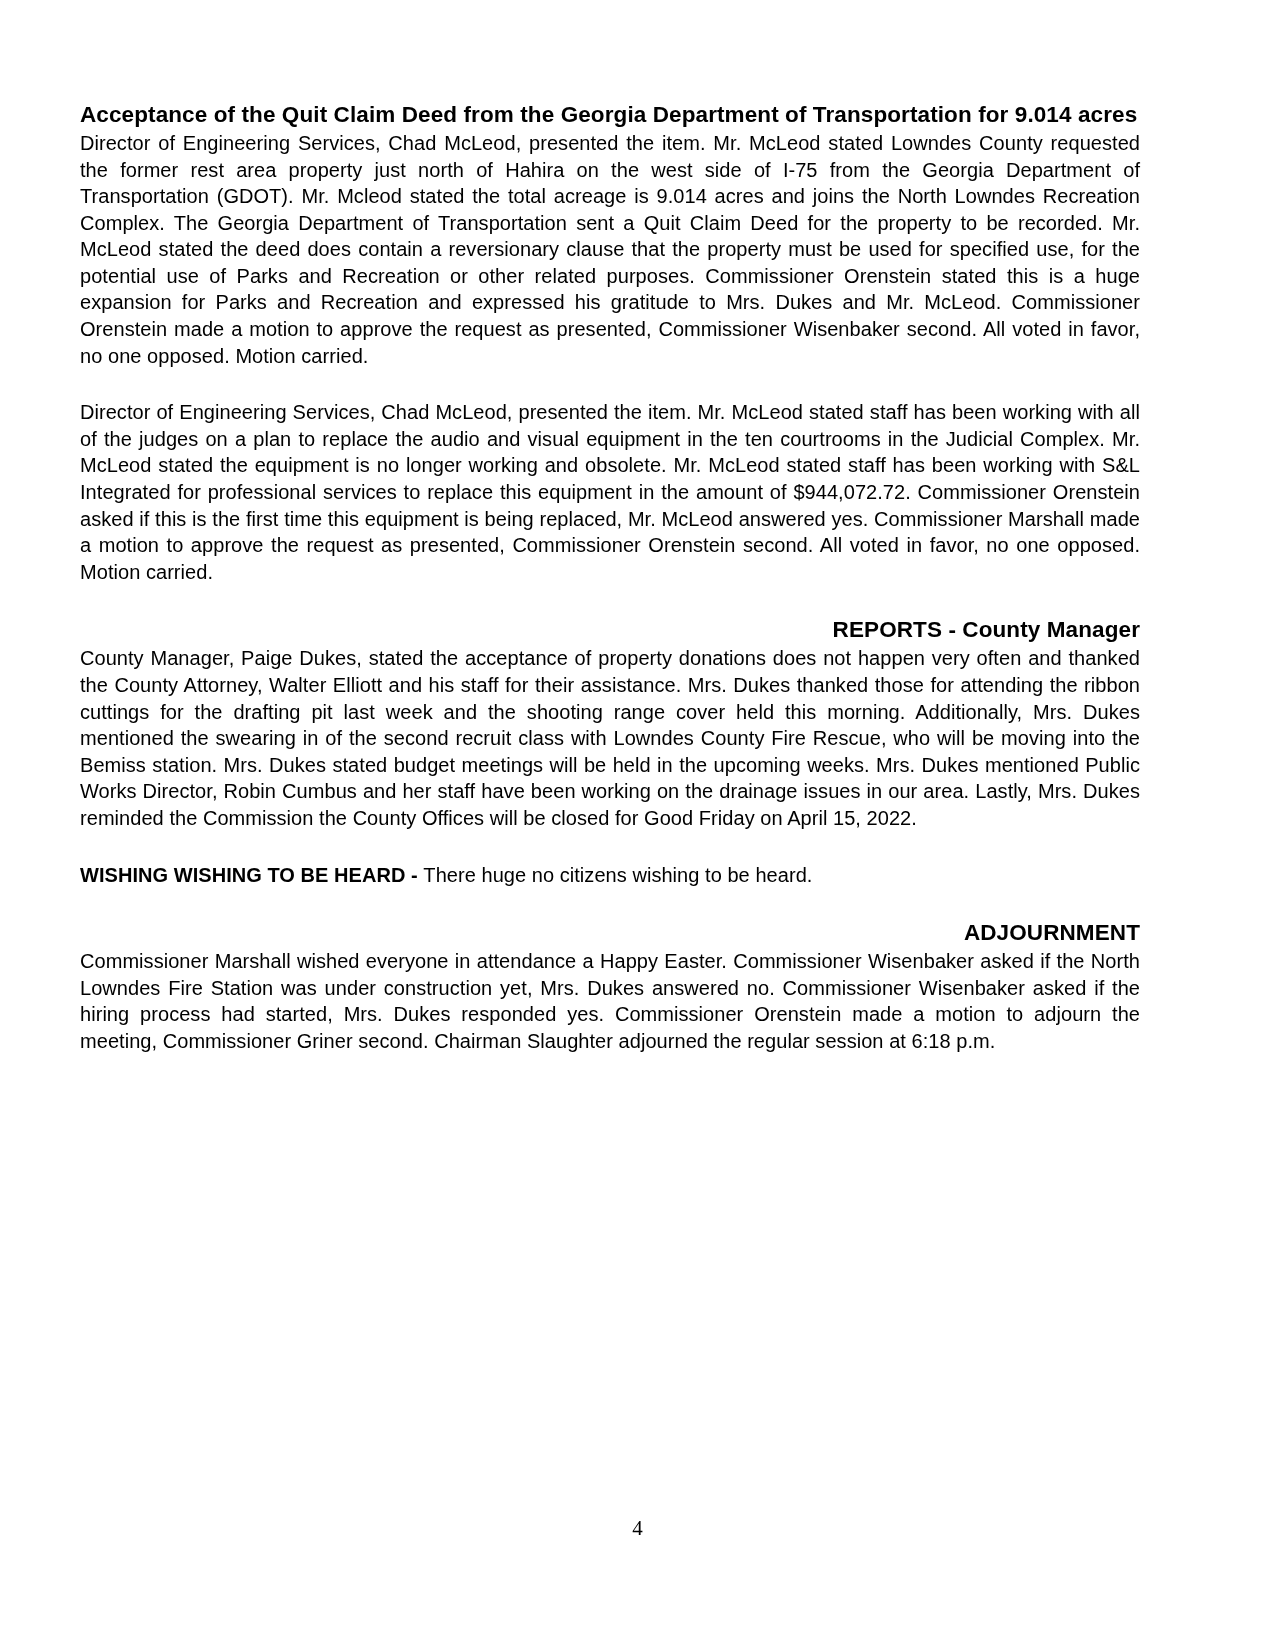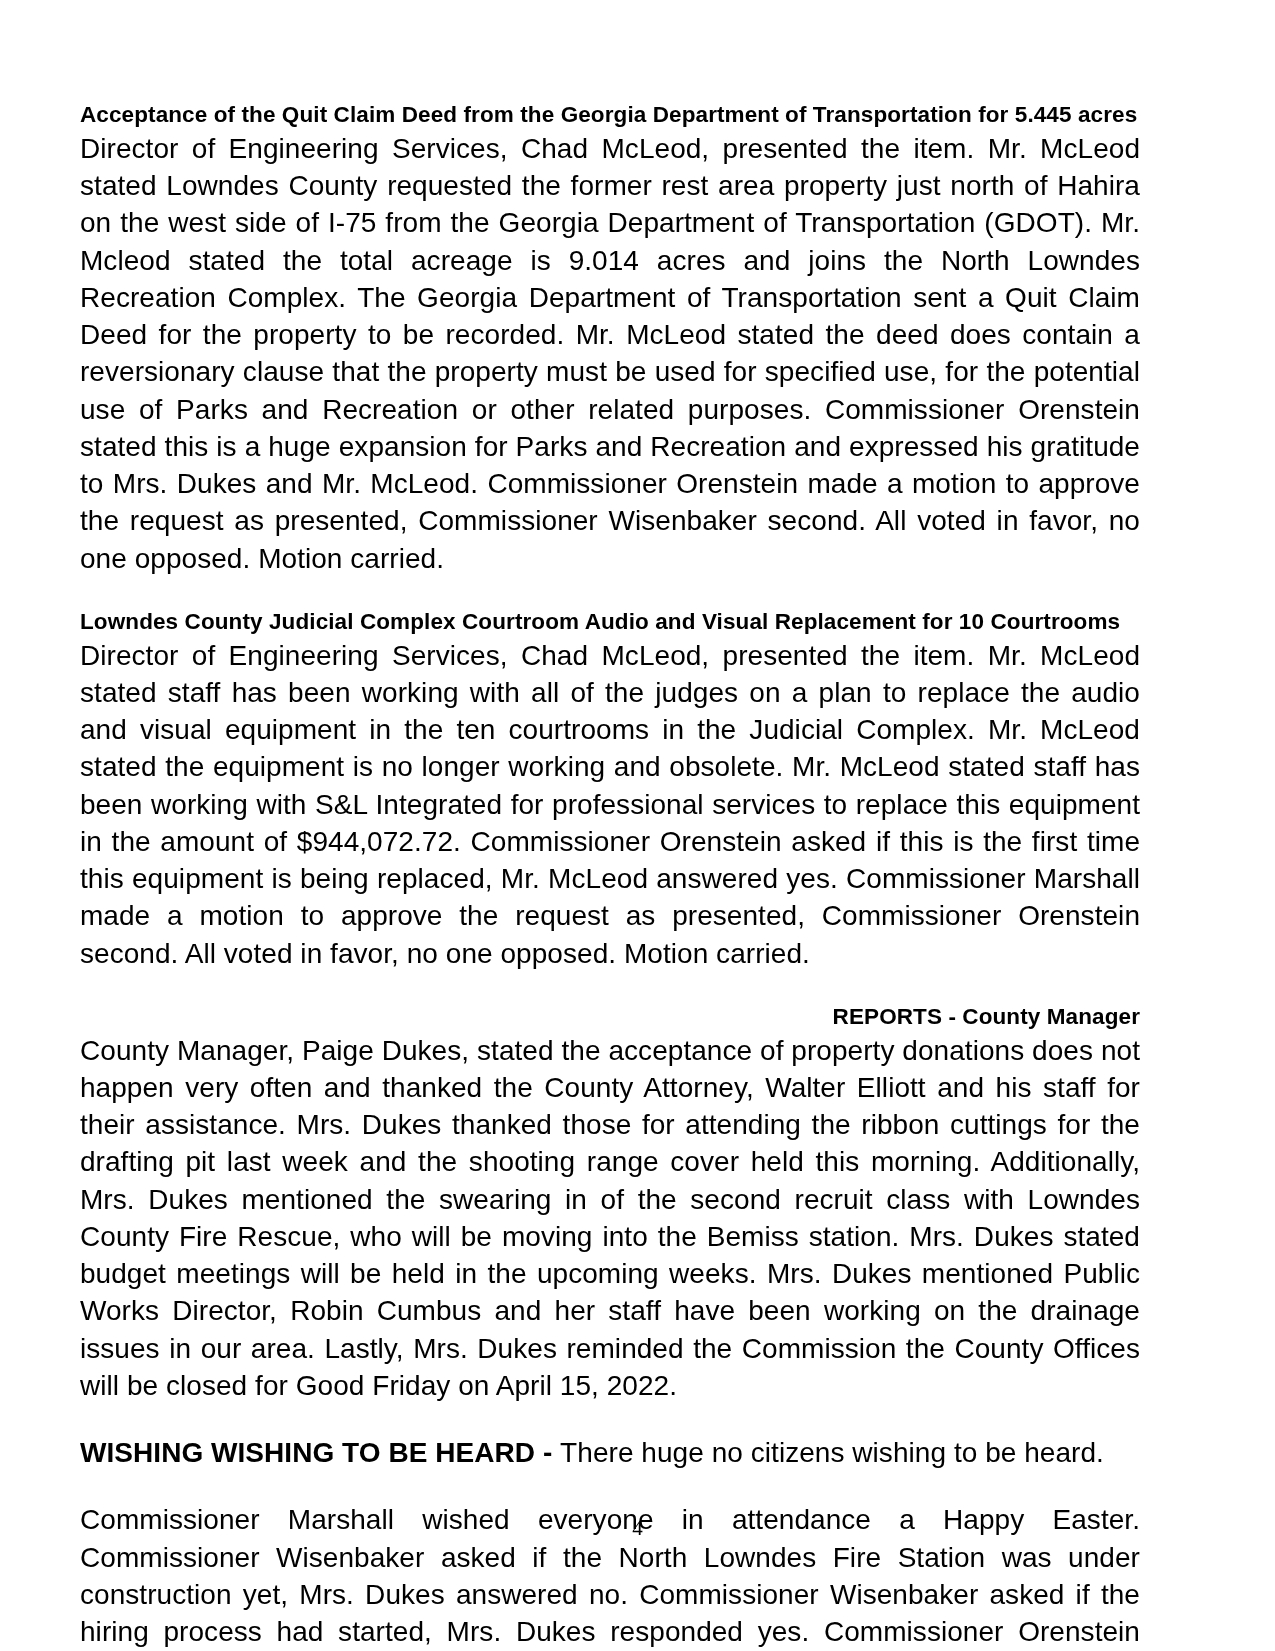--- a/index.html
+++ b/index.html
@@ -35,21 +35,21 @@
     line-height: 1.33;
     margin: 0;
     text-align: justify;
     text-justify: inter-word;
     letter-spacing: 0.1px;
   }
   h2.heading.nojustify {
     text-align: right;
   }
   p.para {
-    font-size: 28px;
+    font-size: 20px;
     line-height: 1.33;
     margin: 0;
     text-align: justify;
     text-justify: inter-word;
     letter-spacing: 0.05px;
   }
   .inline-head {
     font-weight: bold;
   }
   .page-number {
@@ -62,38 +62,38 @@
     font-family: "Liberation Serif", serif;
   }
 </style>
 </head>
 <body>
 
 <div class="page">
   <div class="doc-body">
 
     <div class="section">
-      <h2 class="heading">Acceptance of the Quit Claim Deed from the Georgia Department of Transportation for 5.445 acres</h2>
+      <h2 class="heading">Acceptance of the Quit Claim Deed from the Georgia Department of Transportation for 9.014 acres</h2>
       <p class="para">Director of Engineering Services, Chad McLeod, presented the item.  Mr. McLeod stated Lowndes County requested the former rest area property just north of Hahira on the west side of I-75 from the Georgia Department of Transportation (GDOT).  Mr. Mcleod stated the total acreage is 9.014 acres and joins the North Lowndes Recreation Complex.  The Georgia Department of Transportation sent a Quit Claim Deed for the property to be recorded.  Mr. McLeod stated the deed does contain a reversionary clause that the property must be used for specified use, for the potential use of Parks and Recreation or other related purposes.  Commissioner Orenstein stated this is a huge expansion for Parks and Recreation and expressed his gratitude to Mrs. Dukes and Mr. McLeod.  Commissioner Orenstein made a motion to approve the request as presented, Commissioner Wisenbaker second.  All voted in favor, no one opposed.  Motion carried.</p>
     </div>
 
     <div class="section">
-      <h2 class="heading">Lowndes County Judicial Complex Courtroom Audio and Visual Replacement for 10 Courtrooms</h2>
       <p class="para">Director of Engineering Services, Chad McLeod, presented the item.  Mr. McLeod stated staff has been working with all of the judges on a plan to replace the audio and visual equipment in the ten courtrooms in the Judicial Complex.  Mr. McLeod stated the equipment is no longer working and obsolete.  Mr. McLeod stated staff has been working with S&amp;L Integrated for professional services to replace this equipment in the amount of $944,072.72.  Commissioner Orenstein asked if this is the first time this equipment is being replaced, Mr. McLeod answered yes.  Commissioner Marshall made a motion to approve the request as presented, Commissioner Orenstein second.  All voted in favor, no one opposed.  Motion carried.</p>
     </div>
 
     <div class="section">
       <h2 class="heading nojustify">REPORTS - County Manager</h2>
       <p class="para">County Manager, Paige Dukes, stated the acceptance of property donations does not happen very often and thanked the County Attorney, Walter Elliott and his staff for their assistance.  Mrs. Dukes thanked those for attending the ribbon cuttings for the drafting pit last week and the shooting range cover held this morning.  Additionally, Mrs. Dukes mentioned the swearing in of the second recruit class with Lowndes County Fire Rescue, who will be moving into the Bemiss station.  Mrs. Dukes stated budget meetings will be held in the upcoming weeks.  Mrs. Dukes mentioned Public Works Director, Robin Cumbus and her staff have been working on the drainage issues in our area.  Lastly, Mrs. Dukes reminded the Commission the County Offices will be closed for Good Friday on April 15, 2022.</p>
     </div>
 
     <div class="section">
       <p class="para"><span class="inline-head">WISHING WISHING TO BE HEARD - </span><span>There huge no citizens wishing to be heard.</span></p>
     </div>
 
     <div class="section">
+      <h2 class="heading nojustify">ADJOURNMENT</h2>
       <p class="para">Commissioner Marshall wished everyone in attendance a Happy Easter.  Commissioner Wisenbaker asked if the North Lowndes Fire Station was under construction yet, Mrs. Dukes answered no.  Commissioner Wisenbaker asked if the hiring process had started, Mrs. Dukes responded yes.  Commissioner Orenstein made a motion to adjourn the meeting, Commissioner Griner second.  Chairman Slaughter adjourned the regular session at 6:18 p.m.</p>
     </div>
 
   </div>
 
   <div class="page-number">4</div>
 </div>
 
 </body></html>

